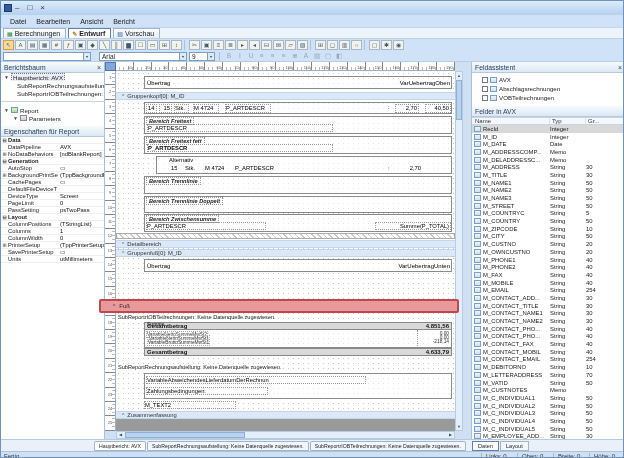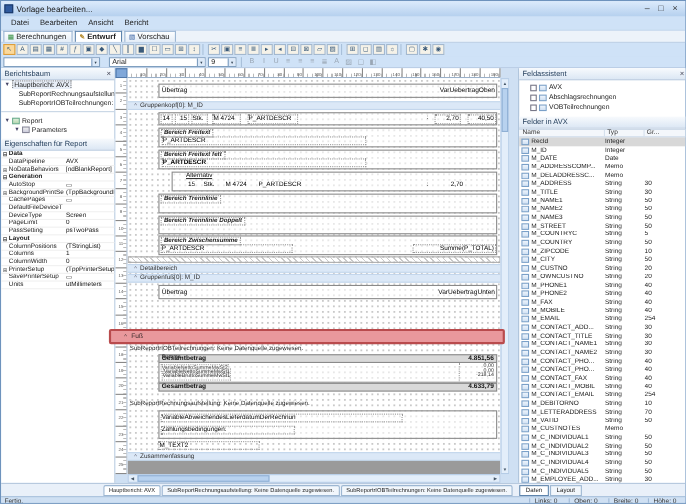--- a/index.html
+++ b/index.html
@@ -120,21 +120,20 @@
   .statusbar .ready { padding-left:3px; flex:1; }
   .seg { border-left:1px solid #9fb9d6; padding:0 4px; width:36px; white-space:nowrap; }
 </style>
 </head>
 <body>
 
 <div class="win">
 
   <div class="titlebar">
     <span class="appicon"></span>
-    <span class="title">Vorlage bearbeiten...</span>
     <span class="wbtns">
       <span>–</span>
       <span>□</span>
       <span>×</span>
     </span>
   </div>
 
   <div class="menubar">
 
   <span class="mitem">Datei</span>

